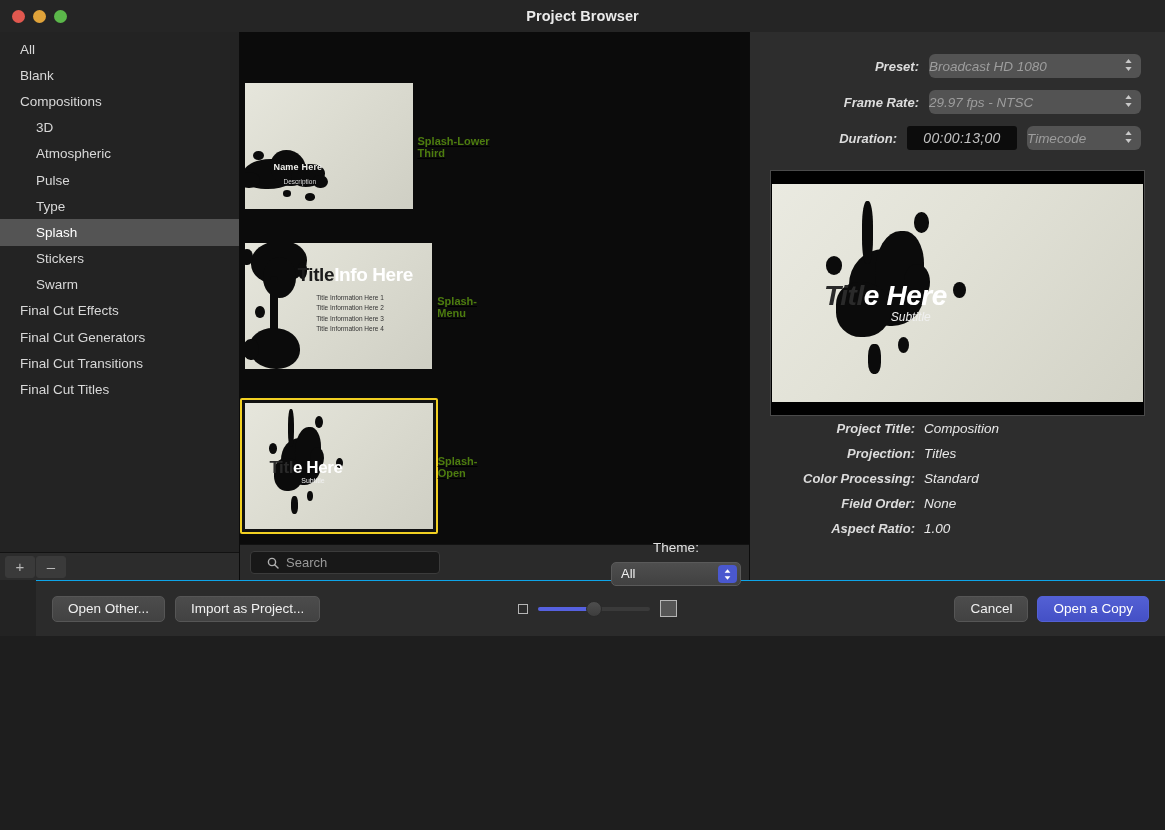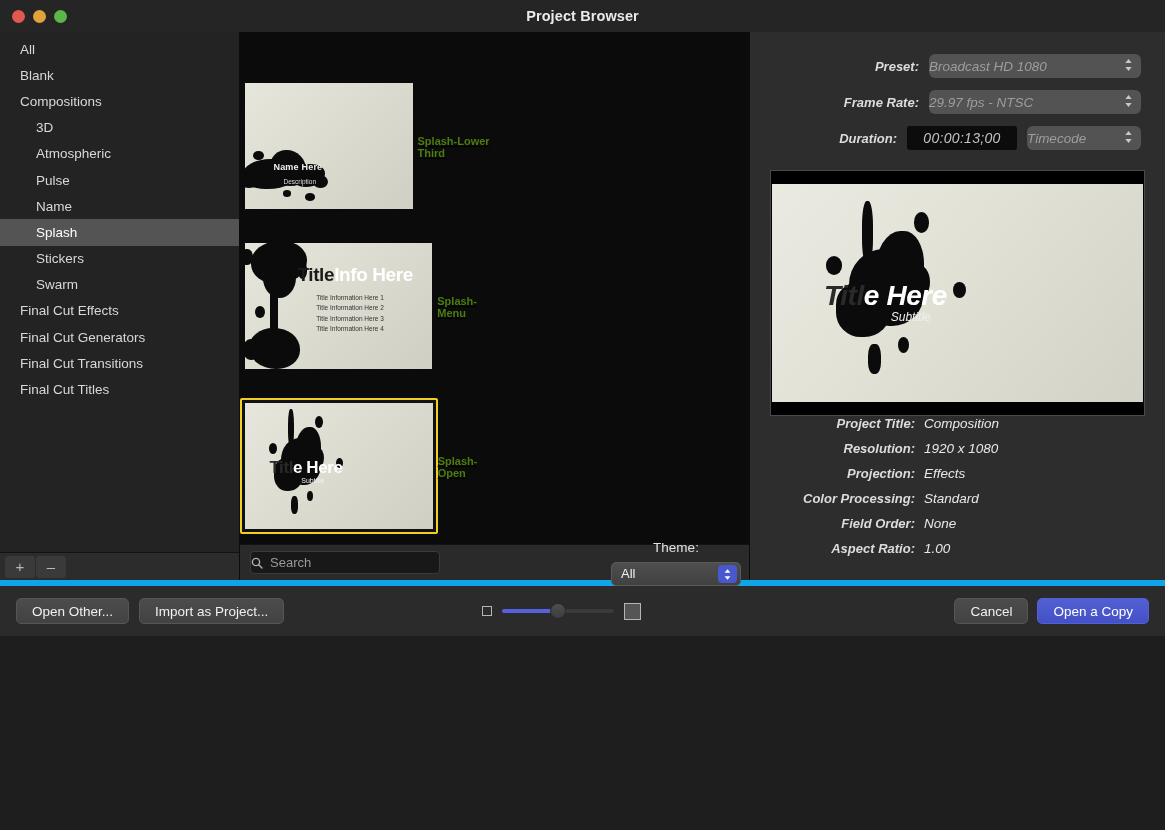--- a/index.html
+++ b/index.html
@@ -212,21 +212,21 @@
     gap: 10px;
   }
   .search-box {
     width: 190px; height: 23px;
     background: #181818;
     border: 1px solid #3b3b3b;
     border-radius: 4px;
     display: flex;
     align-items: center;
     gap: 7px;
-    padding: 0 0;
+    padding: 0 16px;
   }
   .search-placeholder { font-size: 13px; color: #9a9a9a; }
   .theme-wrap { margin-left: auto; display: flex; align-items: center; gap: 7px; flex-direction: column; }
   .theme-label { font-size: 13.5px; color: #e2e2e2; }
   .popup-blue {
     position: relative;
     width: 130px; height: 24px;
     background: linear-gradient(#4e4e4e, #414141);
     border: 1px solid #5a5a5a;
     border-radius: 5px;
@@ -335,25 +335,26 @@
   .info-value {
     font-size: 13.5px;
     color: #e8e8e8;
   }
 
   
   .bottombar {
     flex: 0 0 56px;
     height: 56px;
     background: #2b2b2b;
-    border-top: 6px solid #0ea5e9;
+    border-top: 1px solid #0ea5e9;
     display: flex;
     align-items: center;
     padding: 0 16px;
     gap: 10px;
+    margin-left: 36px;
   }
   .btn {
     height: 26px;
     padding: 0 15px;
     background: linear-gradient(#4c4c4c, #424242);
     border: 1px solid #565656;
     border-radius: 5px;
     color: #f0f0f0;
     font-size: 13.5px;
     display: flex;
@@ -428,21 +429,21 @@
         <div class="side-item lvl2">
             <span>3D</span>
           </div>
         <div class="side-item lvl2">
             <span>Atmospheric</span>
           </div>
         <div class="side-item lvl2">
             <span>Pulse</span>
           </div>
         <div class="side-item lvl2">
-            <span>Name</span>
+            <span>Type</span>
           </div>
         <div class="side-item lvl2 selected">
             <span>Splash</span>
           </div>
         <div class="side-item lvl2">
             <span>Stickers</span>
           </div>
         <div class="side-item lvl2">
             <span>Swarm</span>
           </div>
@@ -626,26 +627,22 @@
           </div>
         </div>
       </div>
 
       <div class="info">
         <div class="info-row">
           <span class="info-label">Project Title:</span>
           <span class="info-value">Composition</span>
         </div>
         <div class="info-row">
-          <span class="info-label">Resolution:</span>
-          <span class="info-value">1920 x 1080</span>
-        </div>
-        <div class="info-row">
           <span class="info-label">Projection:</span>
-          <span class="info-value">Effects</span>
+          <span class="info-value">Titles</span>
         </div>
         <div class="info-row">
           <span class="info-label">Color Processing:</span>
           <span class="info-value">Standard</span>
         </div>
         <div class="info-row">
           <span class="info-label">Field Order:</span>
           <span class="info-value">None</span>
         </div>
         <div class="info-row">

